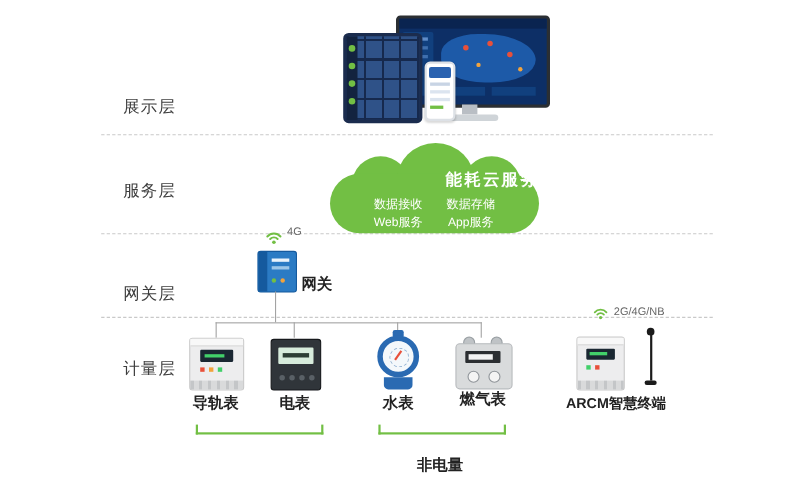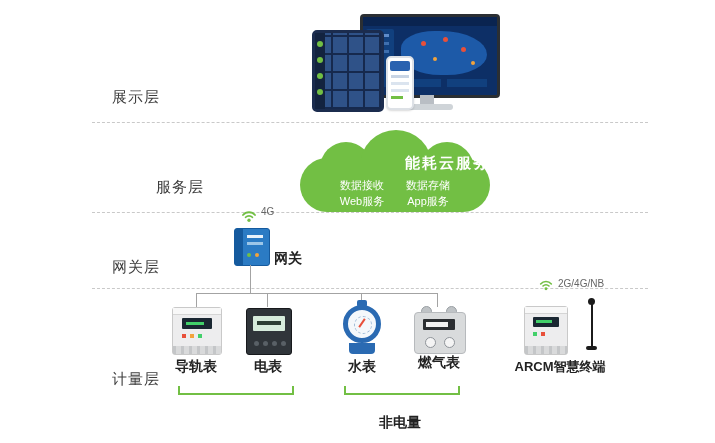--- a/index.html
+++ b/index.html
@@ -22,23 +22,23 @@
 </head>
 <body>
 
 <div id="canvas">
 
   <div class="abs sep" style="left:92px;top:122px;width:556px;"></div>
   <div class="abs sep" style="left:92px;top:212px;width:556px;"></div>
   <div class="abs sep" style="left:92px;top:288px;width:556px;"></div>
 
   <div class="abs layer-label" style="left:112px;top:88px;">展示层</div>
-  <div class="abs layer-label" style="left:112px;top:178px;margin-left:44px;">服务层</div>
+  <div class="abs layer-label" style="left:112px;top:164px;">服务层</div>
   <div class="abs layer-label" style="left:112px;top:258px;">网关层</div>
-  <div class="abs layer-label" style="left:112px;top:326px;margin-top:44px;">计量层</div>
+  <div class="abs layer-label" style="left:112px;top:326px;">计量层</div>
 
   <div class="abs" style="left:360px;top:14px;width:134px;height:78px;border:3px solid #2b2f33;border-radius:4px;background:#0d2f66;">
     <div class="sq" style="left:0;top:0;width:100%;height:9px;background:#0a2450;"></div>
     <div class="sq" style="left:3px;top:12px;width:28px;height:58px;background:#11407e;border-radius:2px;"></div>
     <div class="sq" style="left:6px;top:17px;width:20px;height:3px;background:#5f8cc9;"></div>
     <div class="sq" style="left:6px;top:25px;width:20px;height:3px;background:#3f6fae;"></div>
     <div class="sq" style="left:6px;top:33px;width:20px;height:3px;background:#3f6fae;"></div>
     <div class="sq" style="left:38px;top:14px;width:86px;height:44px;background:#1d5aa8;border-radius:42% 58% 50% 50%;"></div>
     <div class="dot" style="left:58px;top:24px;width:5px;height:5px;background:#e8503a;"></div>
     <div class="dot" style="left:80px;top:20px;width:5px;height:5px;background:#e8503a;"></div>

